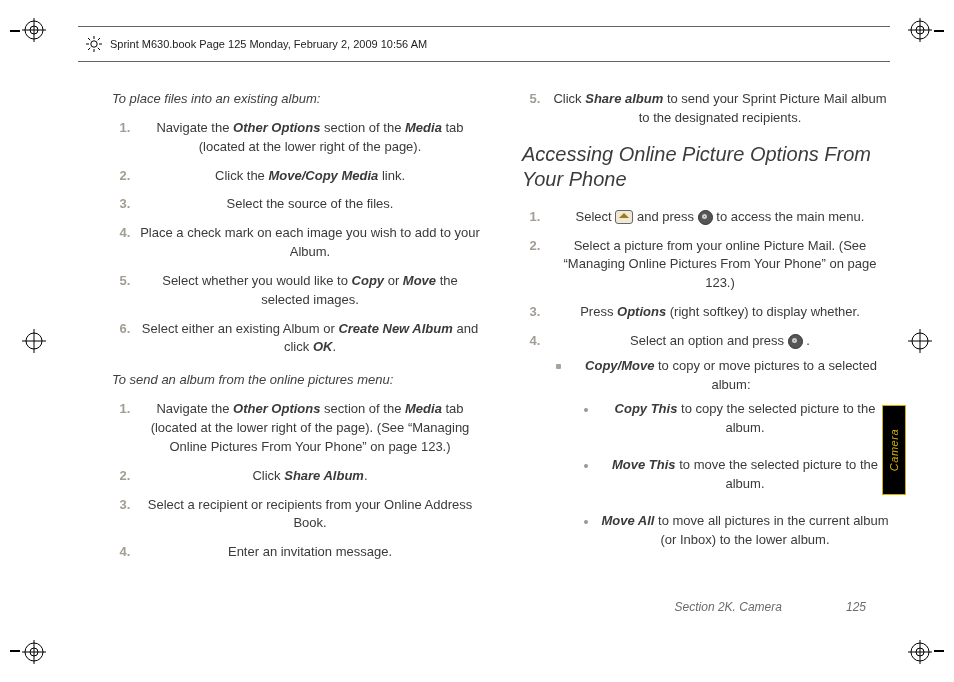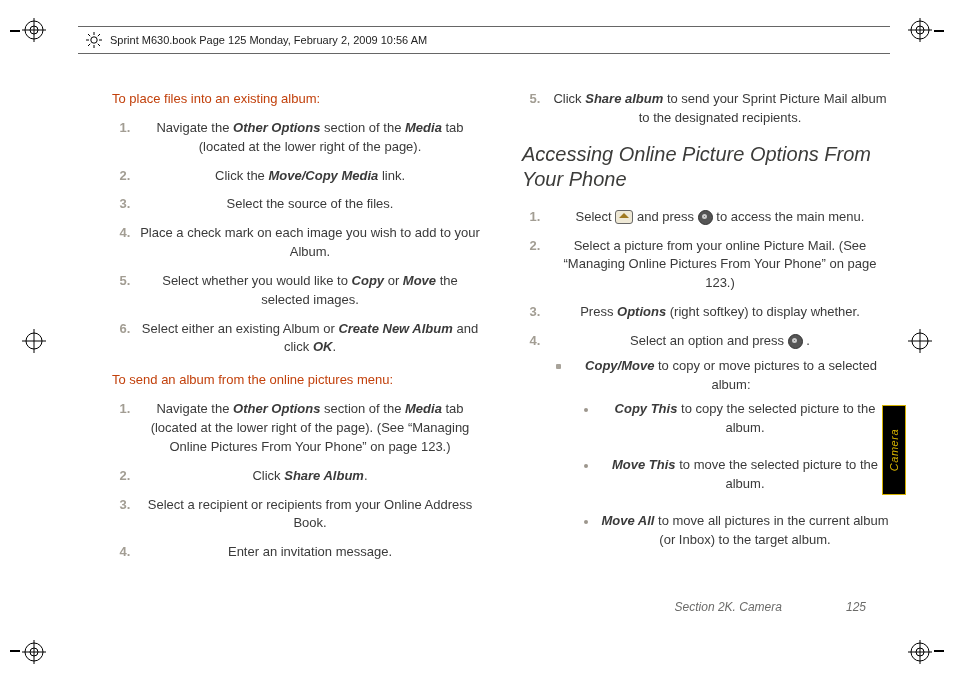--- a/index.html
+++ b/index.html
@@ -37,21 +37,21 @@
   .cb-botL  { bottom:30px; left:10px;  width:10px; height:2px; }
   .cb-botR  { bottom:30px; right:10px; width:10px; height:2px; }
   
 
   
   .headerstrip {
     position: absolute;
     top: 26px;
     left: 78px;
     right: 64px;
-    height: 28px;
+    height: 36px;
     display:flex;
     align-items:center;
     border-top: 1px solid #666;
     border-bottom: 1px solid #666;
     padding: 0 8px;
     text-align: center;
   }
   .headerstrip .sun {
     width: 16px; height:16px; margin-right: 8px;
   }
@@ -72,22 +72,23 @@
     font-size: 13px;
     line-height: 1.45;
     color:#3a3a3a;
   }
   .col {
     flex: 1 1 0;
     min-width: 0;
   }
 
   .instr-hdr {
+    font-style: italic;
     font-weight: 500;
-    color:#c2410c;
+    color:#404040;
     margin: 0 0 10px 0;
   }
   .section-hdr {
     font-style: italic;
     font-weight: 500;
     color:#3c3c3a;
     font-size: 20px;
     line-height: 1.25;
     margin: 4px 0 16px 0;
   }
@@ -325,21 +326,21 @@
       </li>
       <li>
         <span>Select an option and press </span><span class="inline-icon round"></span><span> .</span>
 
         <ul class="bullets">
           <li>
             <span class="bi">Copy/Move</span><span> to copy or move pictures to a selected album:</span>
             <ul class="bullets sub">
               <li><span class="bi">Copy This</span><span> to copy the selected picture to the album.</span></li>
               <li><span class="bi">Move This</span><span> to move the selected picture to the album.</span></li>
-              <li><span class="bi">Move All</span><span> to move all pictures in the current album (or Inbox) to the target album.</span></li>
+              <li><span class="bi">Move All</span><span> to move all pictures in the current album (or Inbox) to the lower album.</span></li>
             </ul>
           </li>
         </ul>
       </li>
     </ol>
   </div>
 </div>
 
 <div class="sidetab">
   <span>Camera</span>

